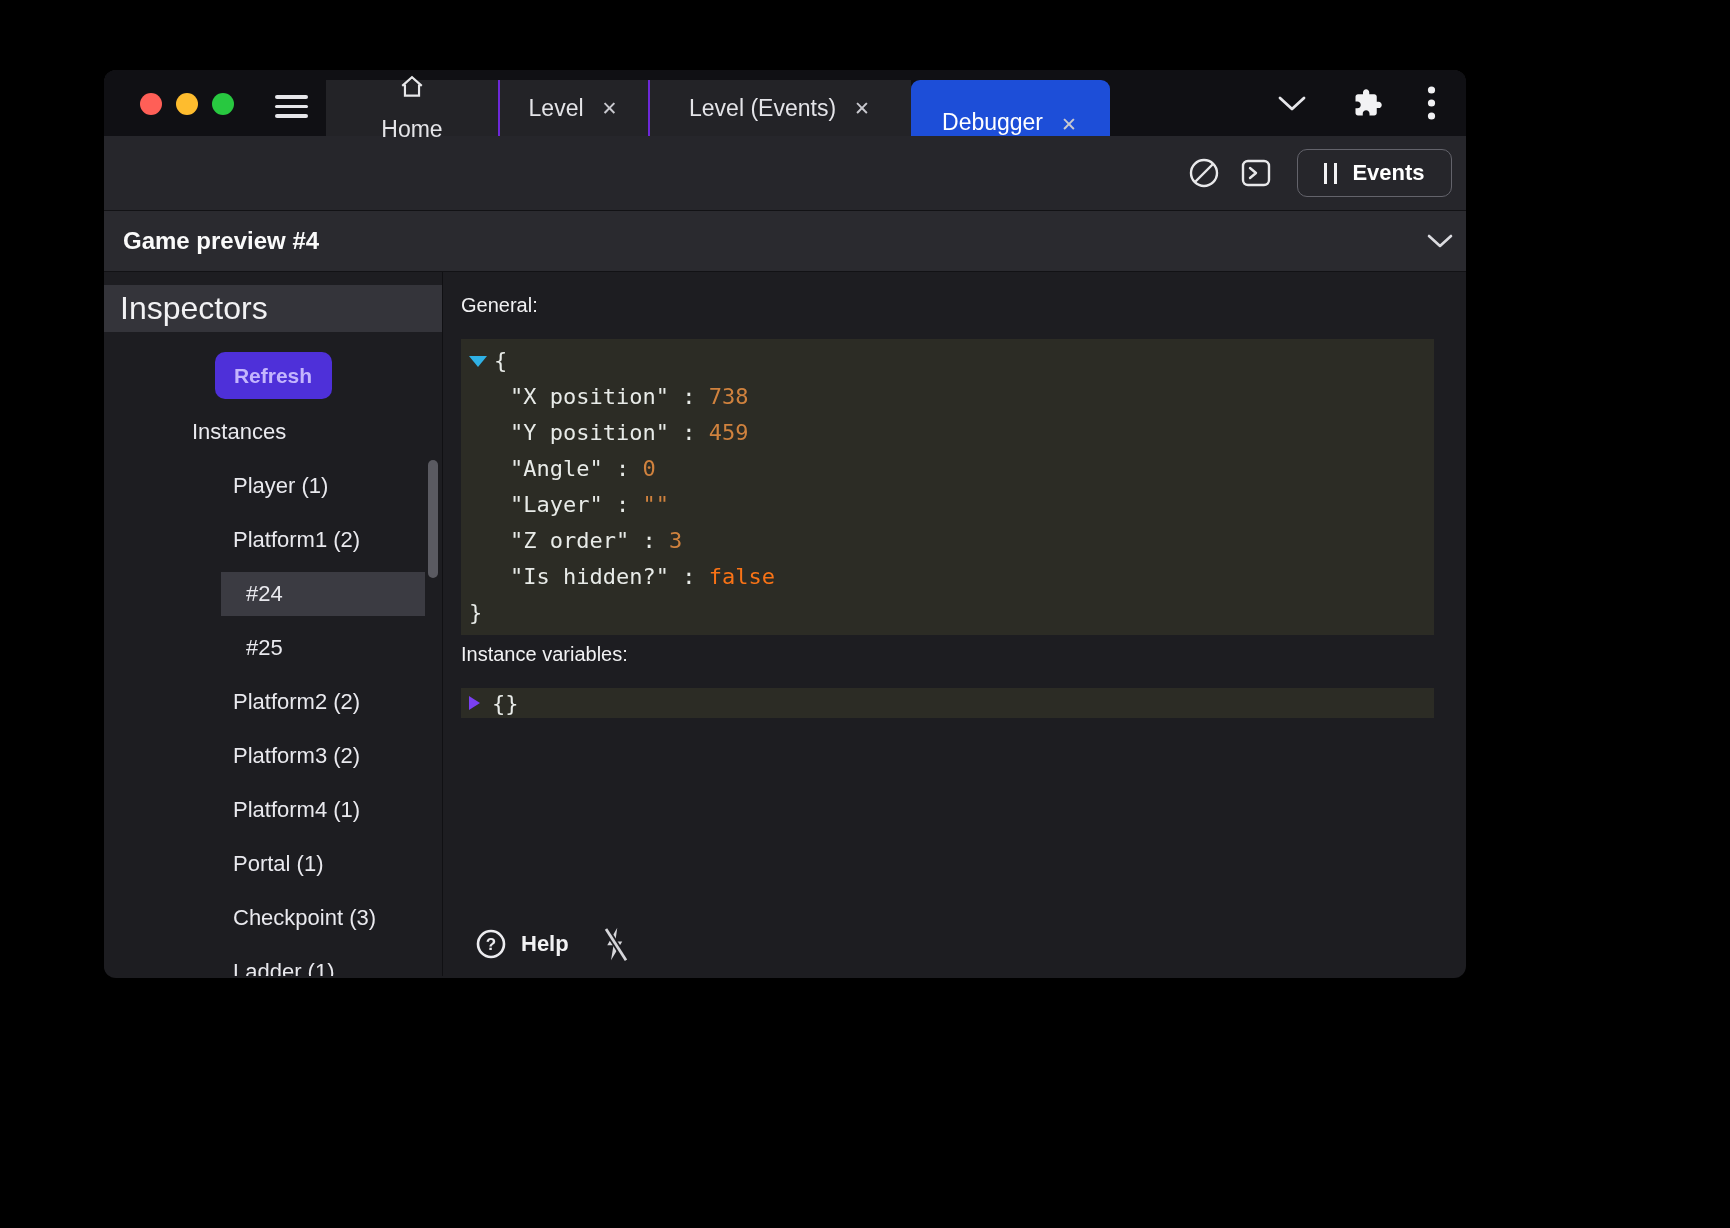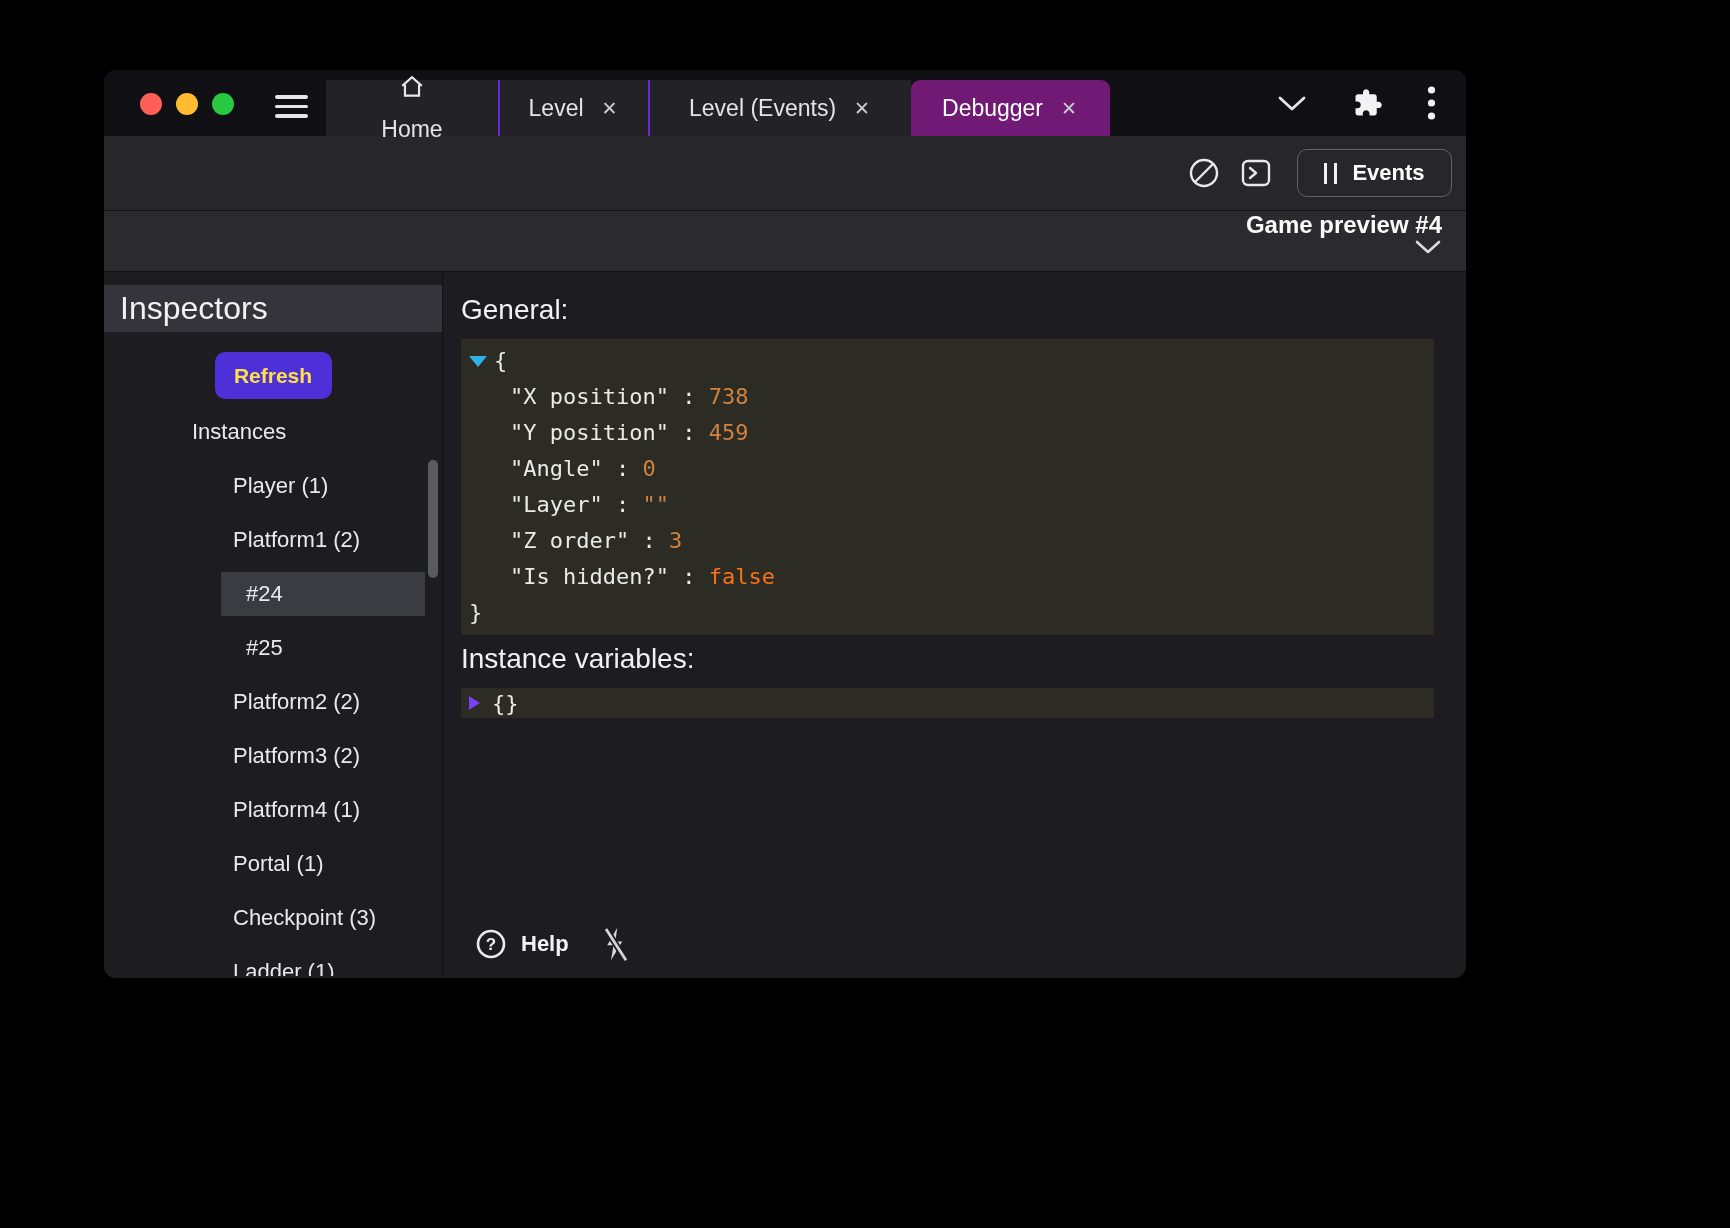--- a/index.html
+++ b/index.html
@@ -22,21 +22,21 @@
   .dot.green { background:#28c840; }
   .hamburger { position:absolute; left:171px; top:96px; top:25px; width:33px; display:flex; flex-direction:column; gap:6px; cursor:pointer; }
   .hamburger i { display:block; height:3.5px; background:#e6e6ea; border-radius:2px; }
 
   .tabs { position:absolute; left:222px; bottom:0; height:56px; display:flex; align-items:stretch; }
   .tab {
     display:flex; align-items:center; justify-content:center; gap:16px;
     background:#232327; color:#e4e4e8; font-size:23px; cursor:pointer; padding:0 26px;
   }
   .tab + .tab { border-left:2px solid #6d28d9; }
-  .tab.active { background:#701a75; color:#ffffff; border-radius:9px 9px 0 0; border-left:none; }
+  .tab.active { background:#1d4ed8; color:#ffffff; border-radius:9px 9px 0 0; border-left:none;align-items:flex-end; }
   .tab .close { font-size:19px; color:#c9c9cf; line-height:1; padding:2px; }
   .tab-home { width:172px;flex-direction:column; }
   .tab-level { width:150px; }
   .tab-level-events { width:263px; }
   .tab-debugger { width:199px; }
 
   .tb-right { position:absolute; right:0; top:0; height:66px; display:flex; align-items:center; }
   .tb-icon { display:flex; align-items:center; justify-content:center; cursor:pointer; }
   .tb-chevron { margin-right:46px; }
   .tb-puzzle { margin-right:44px; }
@@ -52,50 +52,50 @@
     margin-left:8px; height:48px; min-width:155px; display:flex; align-items:center; justify-content:center;
     gap:15px; background:transparent; border:1px solid #63636b; border-radius:10px; cursor:pointer; padding:0 24px;
   }
   .pause-bars { display:flex; gap:7px; }
   .pause-bars i { display:block; width:3px; height:21px; background:#f2f2f4; }
   .pause-label { color:#ffffff; font-size:22px; font-weight:bold; }
 
   
   .previewbar {
     height:62px; background:#2a2a2f; border-top:1px solid #121215; border-bottom:1px solid #121215;
-    display:flex; align-items:flex-end; padding:0 24px 0 19px;flex-direction:column;
+    display:flex; align-items:center; padding:0 12px 0 19px;
   }
   .previewbar .title { font-size:24px; font-weight:600; color:#fafafa; }
   .previewbar .chev { margin-left:auto; cursor:pointer; display:flex; }
 
   
   .content { display:flex; height:704px; overflow:hidden; }
 
   .sidebar { position:relative; width:339px; flex:0 0 339px; background:#1d1d21; border-right:1px solid #101013; padding-top:13px; overflow:hidden; }
   .sb-header { height:47px; background:#34343a; display:flex; align-items:center; padding-left:16px; }
   .sb-header span { color:#f2f2f4; font-size:32px; }
   .refresh {
     display:block; margin:20px auto 0; width:117px; height:47px; border:none; border-radius:10px;
-    background:#4e30d9; color:#fde047; font-size:21px; font-weight:bold; cursor:pointer;
+    background:#4e30d9; color:#c4b5fd; font-size:21px; font-weight:bold; cursor:pointer;
     font-family:"Liberation Sans", sans-serif;
   }
   .tree { margin-top:6px; }
   .row { position:relative; height:54px; display:flex; align-items:center; color:#e9e9ee; font-size:22px; cursor:pointer; }
   .row span { position:relative; z-index:1; }
   .row.lvl0 span { padding-left:88px; }
   .row.lvl1 span { padding-left:117px;margin-left:12px; }
   .row.lvl2 span { padding-left:142px; }
   .row.selected::before {
     content:""; position:absolute; left:117px; right:17px; top:5px; bottom:5px; background:#3b3b42;
   }
   .scrollbar { position:absolute; right:4px; top:188px; width:10px; height:118px; background:#5a5a61; border-radius:5px; }
 
   
   .inspector { position:relative; flex:1; padding:22px 32px 0 18px; overflow:hidden; }
-  .section-label { color:#f1f1f3; font-size:28px; font-weight:500; height:30px; }
+  .section-label { color:#f1f1f3; font-size:20px; font-weight:500; height:30px; }
   .codeblock { margin-top:15px; background:#2c2c25; padding:4px 0; }
   .code-line {
     font-family:"DejaVu Sans Mono", monospace; font-size:22px; line-height:36px;
     color:#e8ebe8; white-space:pre; display:flex; align-items:center; padding-left:49px;
   }
   .code-line.open, .code-line.close-line { padding-left:8px; }
   .tri-down {
     width:0; height:0; border-left:9px solid transparent; border-right:9px solid transparent;
     border-top:11px solid #2fb1e5; margin-right:7px; cursor:pointer;
   }

